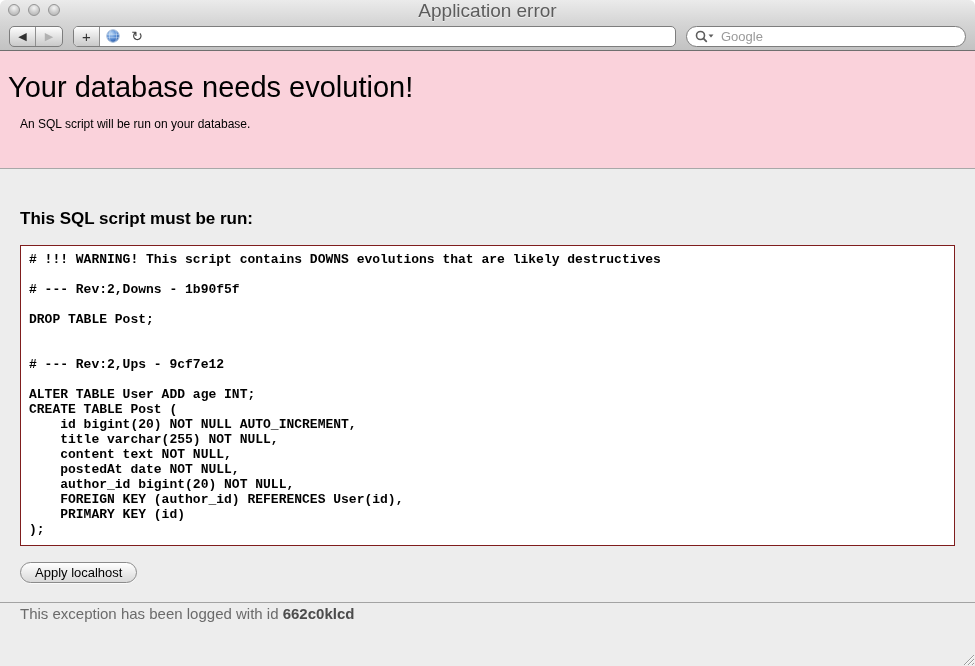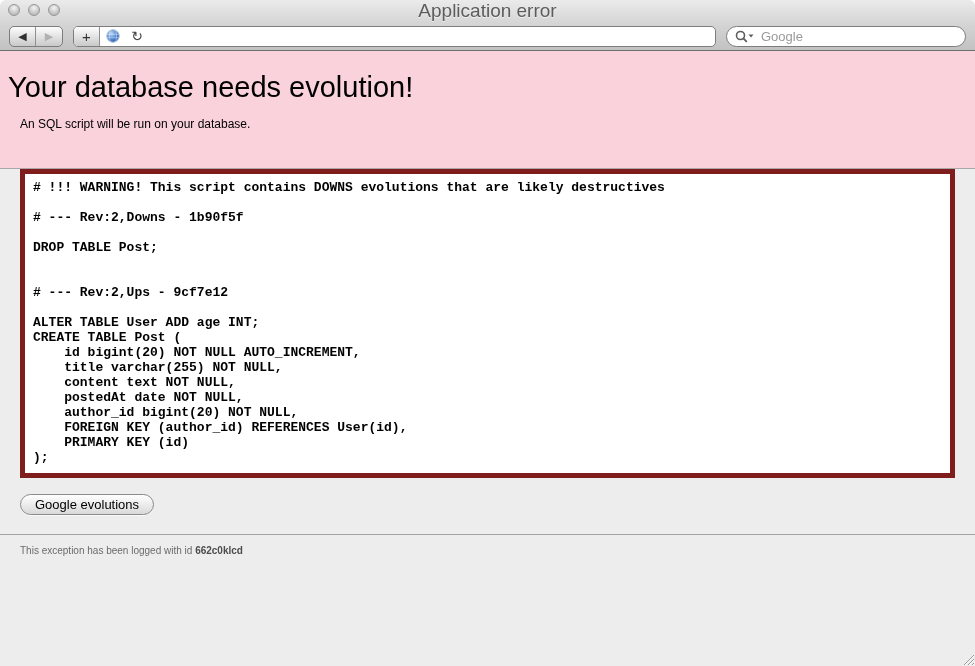--- a/index.html
+++ b/index.html
@@ -49,55 +49,55 @@
   .globe{width:14px;height:14px;margin:0 4px 0 6px;flex:0 0 auto;display:block;}
   .urlinput{
     flex:1;border:none;outline:none;font:13px "Liberation Sans",sans-serif;
     color:#000;background:transparent;padding:0;height:100%;
   }
   .reloadbtn{
     border:none;background:transparent;color:#444;font-size:14px;
     width:26px;height:100%;padding:0;cursor:default;font-family:"DejaVu Sans",sans-serif;
   }
   .searchbox{
-    width:240px;height:21px;box-sizing:border-box;flex:0 0 auto;
+    width:280px;height:21px;box-sizing:border-box;flex:0 0 auto;
     border:1px solid #7d7d7d;border-radius:11px;background:#fff;
     display:flex;align-items:center;padding:0 8px;gap:4px;
   }
   .searchbox input{
     flex:1;border:none;outline:none;background:transparent;
     font:13px "Liberation Sans",sans-serif;color:#000;min-width:0;
   }
   .searchbox input::placeholder{color:#9a9a9a;opacity:1;}
   .sicon{display:flex;align-items:center;flex:0 0 auto;}
   
   .banner{
     background:#fad2db;border-bottom:1px solid #a8a8a8;
     padding:20px 8px 37px;
   }
   .banner h1{margin:0;font-size:29px;font-weight:400;color:#000;letter-spacing:0;}
   .banner p{margin:13px 12px 0;font-size:12px;color:#000;}
   .main{padding:0 20px;}
   .main h2{font-size:17px;font-weight:700;color:#000;margin:40px 0 16px;}
   .sqlpre{
-    margin:0;background:#fff;border:5px solid #7f1d1d;
+    margin:0;background:#fff;border:1px solid #7f1d1d;
     padding:6px 8px 8px;
     font:bold 13px/15px "Liberation Mono","DejaVu Sans Mono",monospace;
     color:#000;white-space:pre;overflow:hidden;
   }
   .applybtn{
     margin-top:16px;height:21px;padding:0 14px;
     border:1px solid #8b8b8b;border-radius:11px;
     background:linear-gradient(#ffffff,#ececec 50%,#d9d9d9);
     font:13px "Liberation Sans",sans-serif;color:#000;
     box-shadow:0 1px 0 rgba(255,255,255,.7);cursor:default;
   }
   .footer{
     margin-top:19px;border-top:1px solid #a3a3a3;
-    padding:10px 20px;font-size:10px;color:#6b6b6b;
+    padding:2px 20px;font-size:15px;color:#6b6b6b;
   }
   .footer strong{color:#4c4c4c;font-weight:700;}
   .grip{position:absolute;right:1px;bottom:1px;width:14px;height:14px;}
 </style>
 </head>
 <body>
 
 <div class="window" style="background: rgb(237, 237, 237);">
 
   <div class="titlebar">
@@ -142,40 +142,41 @@
       <input placeholder="Google" style="">
     </div>
   </div>
 
   <div class="banner" style="background: rgb(250, 210, 219);">
     <h1>Your database needs evolution!</h1>
     <p>An SQL script will be run on your database.</p>
   </div>
 
   <div class="main">
+    <h2>This SQL script must be run:</h2>
     <pre class="sqlpre"># !!! WARNING! This script contains DOWNS evolutions that are likely destructives
 
 # --- Rev:2,Downs - 1b90f5f
 
 DROP TABLE Post;
 
 
 # --- Rev:2,Ups - 9cf7e12
 
 ALTER TABLE User ADD age INT;
 CREATE TABLE Post (
     id bigint(20) NOT NULL AUTO_INCREMENT,
     title varchar(255) NOT NULL,
     content text NOT NULL,
     postedAt date NOT NULL,
     author_id bigint(20) NOT NULL,
     FOREIGN KEY (author_id) REFERENCES User(id),
     PRIMARY KEY (id)
 );</pre>
-    <button class="applybtn">Google evolutions</button>
+    <button class="applybtn">Apply localhost</button>
   </div>
 
   <div class="footer">
     <span>This exception has been logged with id </span><strong>662c0klcd</strong>
   </div>
 
   <svg class="grip" viewBox="0 0 14 14">
     <g stroke="#9b9b9b" stroke-width="1">
       <line x1="4" y1="14" x2="14" y2="4"></line>
       <line x1="8" y1="14" x2="14" y2="8"></line>

